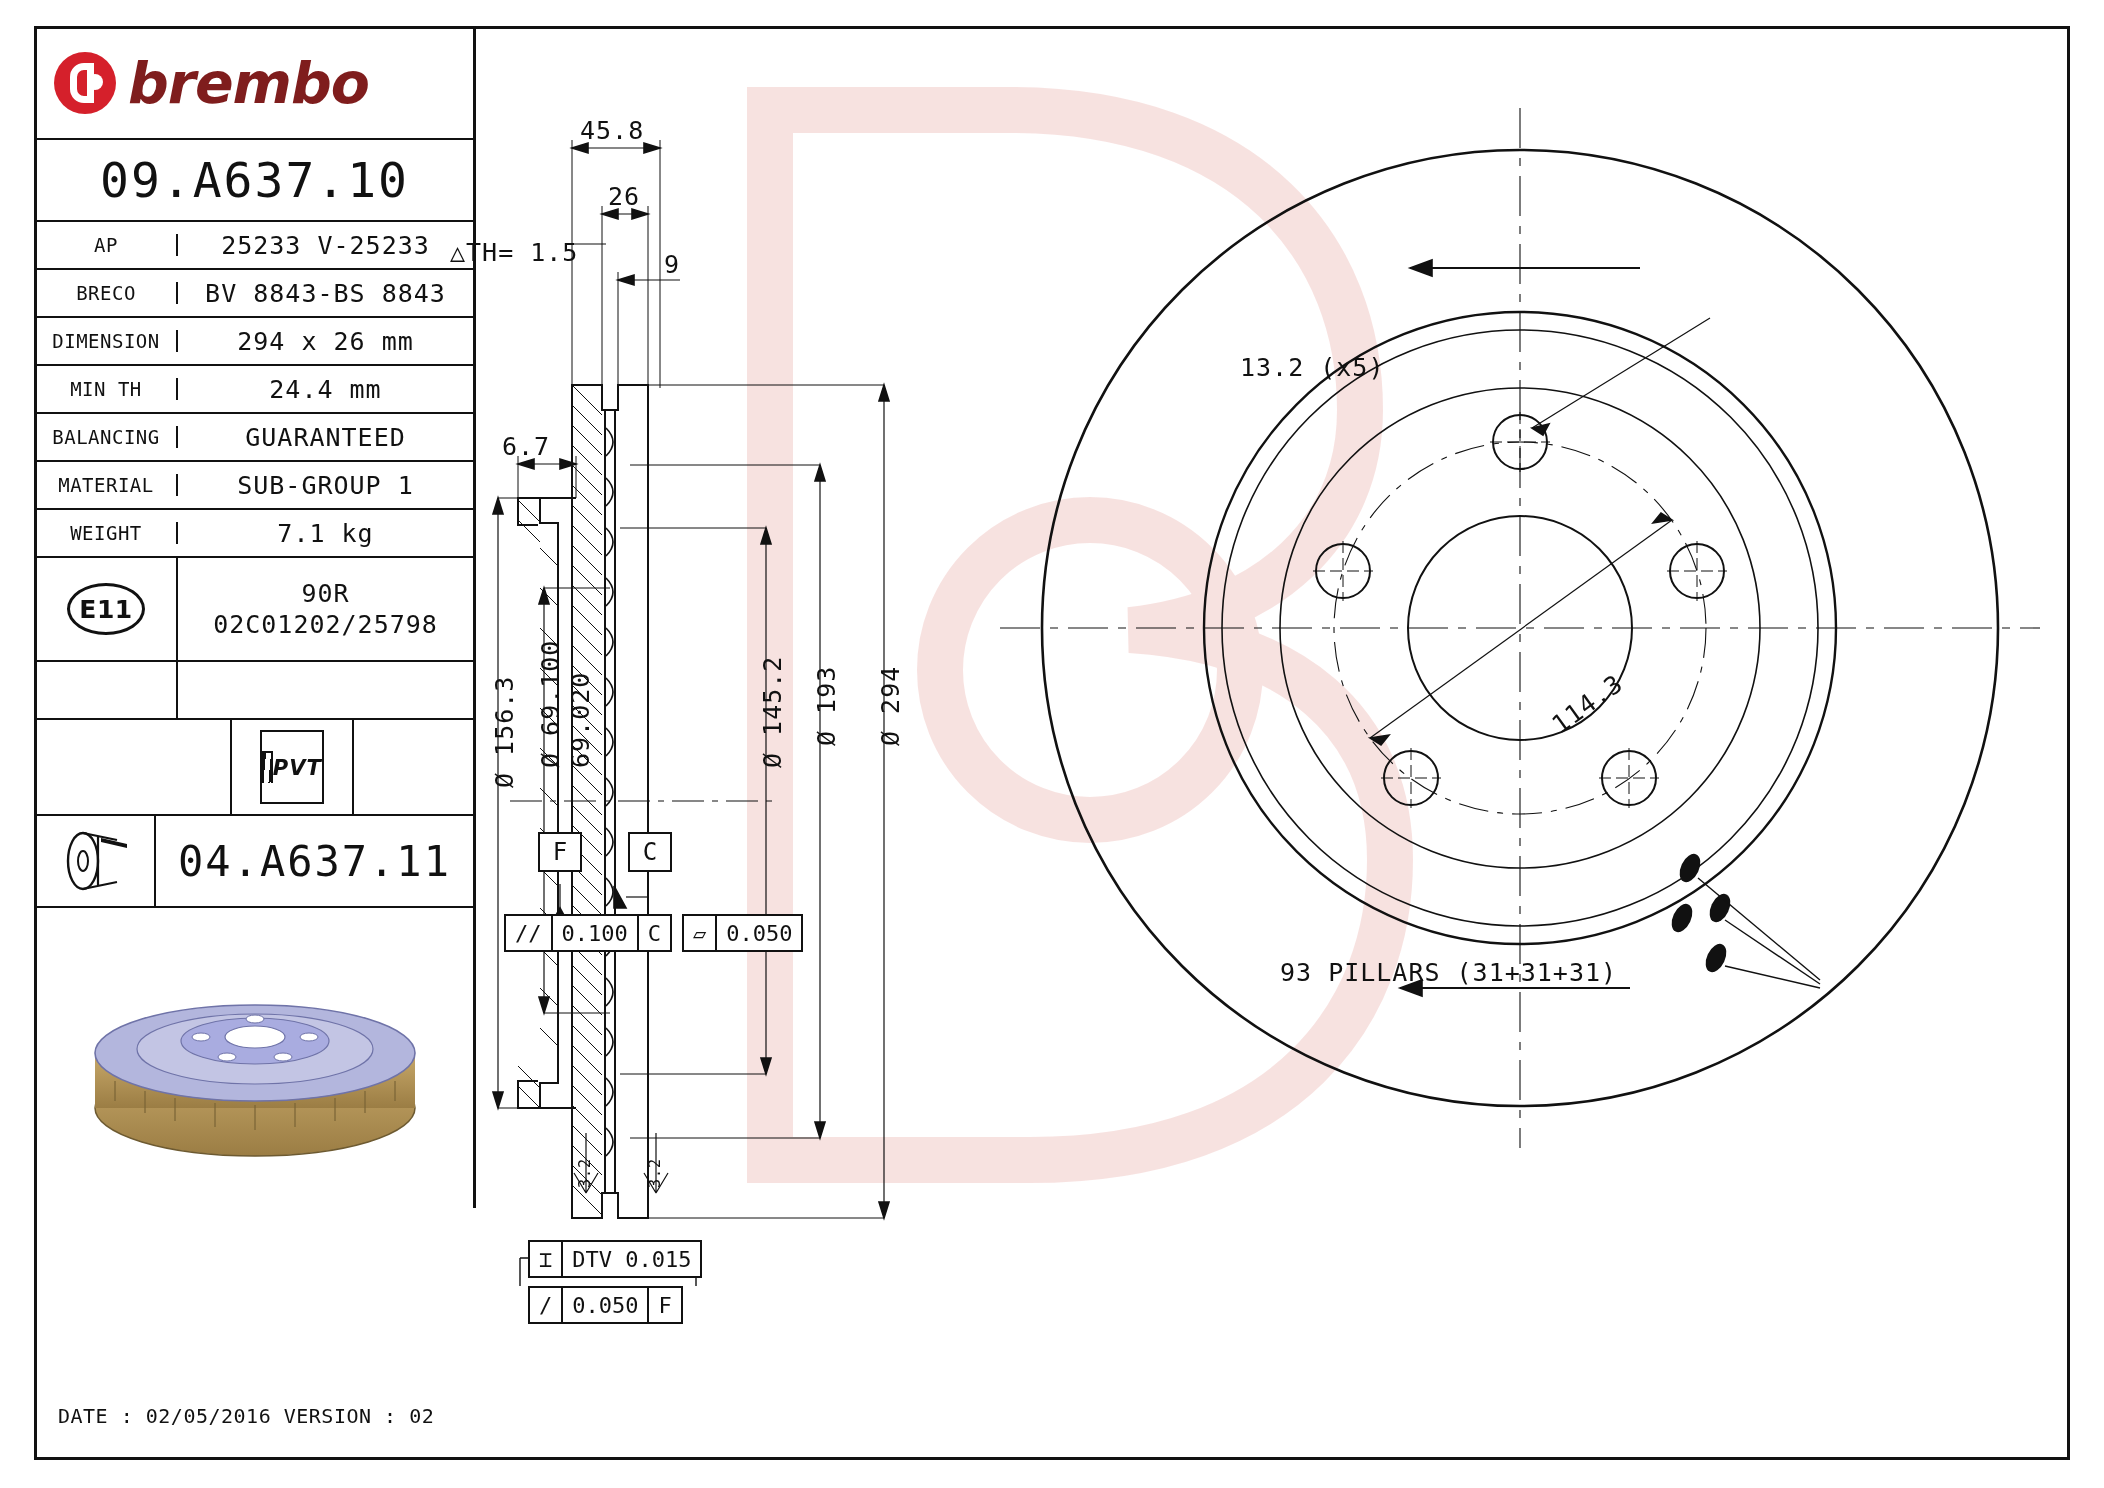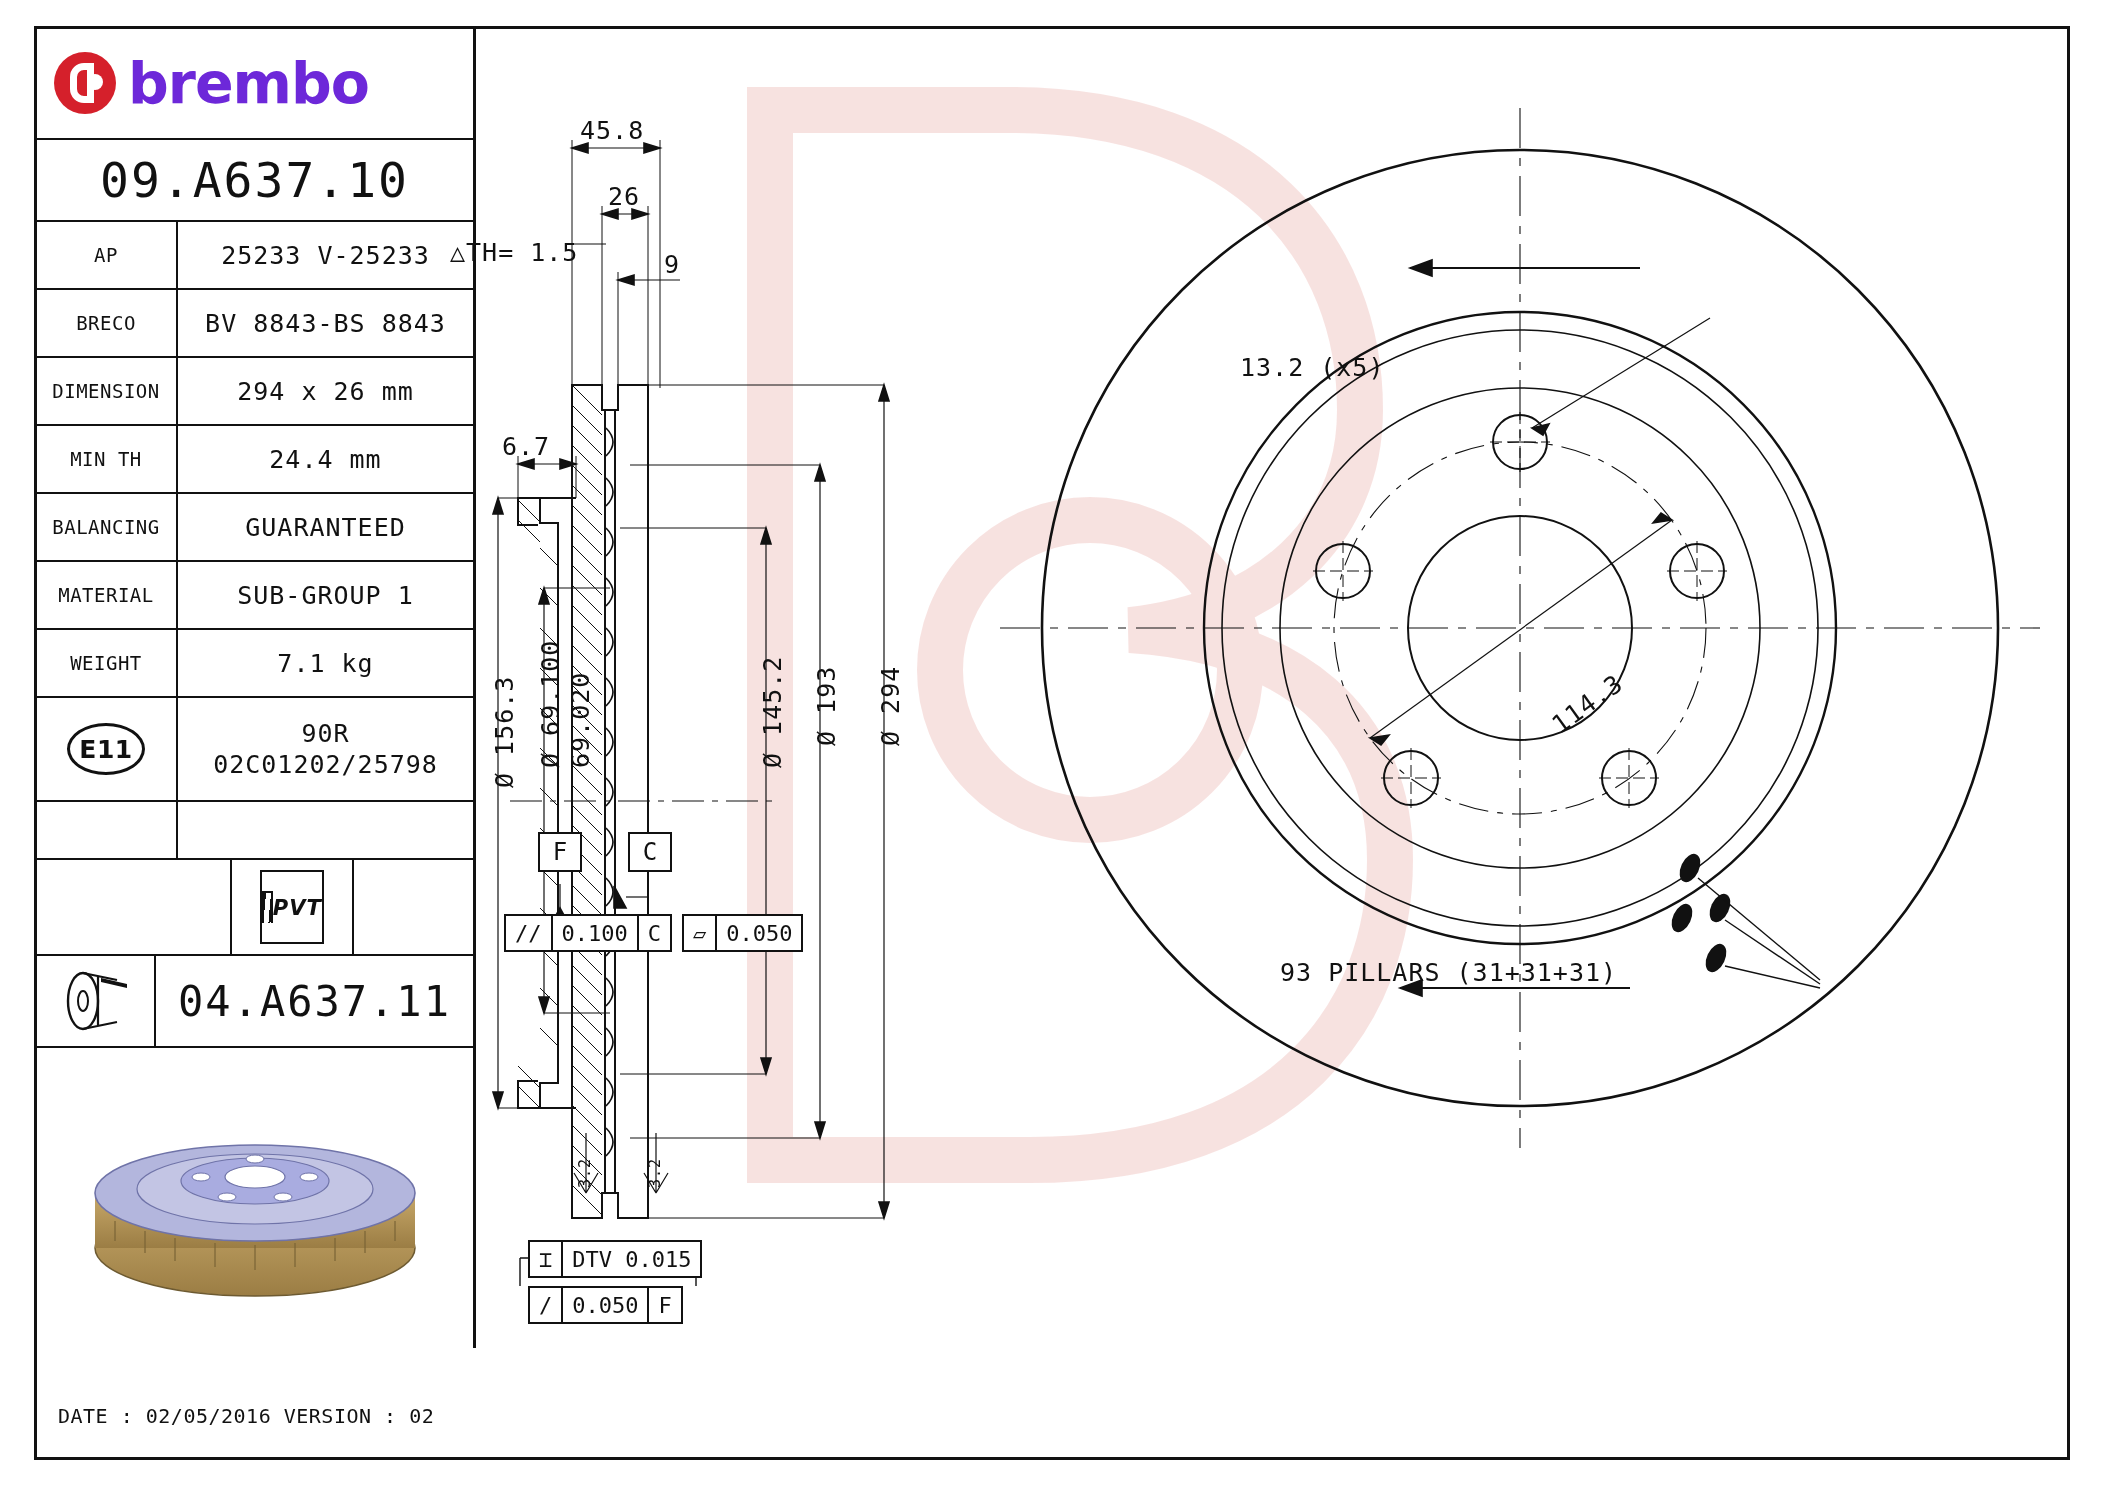--- a/index.html
+++ b/index.html
@@ -14,23 +14,23 @@
   
   .tbl{position:absolute;left:36px;top:28px;width:440px;border-right:3px solid #111;box-sizing:border-box;}
   .row{display:flex;border-bottom:2px solid #111;box-sizing:border-box;}
   .row:last-child{border-bottom:none;}
   .cellL{width:142px;border-right:2px solid #111;display:flex;align-items:center;justify-content:center;box-sizing:border-box;font-size:19px;letter-spacing:.5px;}
   .cellR{flex:1;display:flex;align-items:center;justify-content:center;box-sizing:border-box;font-size:25px;letter-spacing:1px;}
   .logoRow{height:112px;display:flex;align-items:center;justify-content:flex-start;border-bottom:2px solid #111;padding-left:18px;box-sizing:border-box;}
   .bmark{width:62px;height:62px;border-radius:50%;background:#d5202b;position:relative;margin-right:12px;flex:none;}
   .bmark:before{content:"";position:absolute;left:16px;top:11px;width:24px;height:40px;border:7px solid #fff;border-radius:14px 0 0 14px;box-sizing:border-box;}
   .bmark:after{content:"";position:absolute;left:33px;top:22px;width:16px;height:16px;border-radius:50%;background:#fff;}
-  .btext{font-family:"DejaVu Sans",sans-serif;font-weight:bold;font-size:57px;letter-spacing:-1px;color:#6d28d9;}
+  .btext{font-family:"DejaVu Sans",sans-serif;font-weight:bold;font-size:57px;letter-spacing:-1px;color:#7f1d1d;font-style:italic;}
   .codeRow{height:80px;display:flex;align-items:center;justify-content:center;border-bottom:2px solid #111;font-size:48px;letter-spacing:2px;}
-  .r40{height:68px;}
+  .r40{height:48px;align-items:center;}
   .e11row{height:104px;}
   .e11badge{width:72px;height:46px;border:3px solid #111;border-radius:50%;display:flex;align-items:center;justify-content:center;font-size:25px;font-weight:bold;font-family:"DejaVu Sans",sans-serif;}
   .twoline{display:flex;flex-direction:column;align-items:center;justify-content:center;line-height:1.25;font-size:25px;}
   .blankrow{height:58px;}
   .pvtrow{height:96px;}
   .pvtcellA{width:196px;border-right:2px solid #111;box-sizing:border-box;}
   .pvtbox{width:64px;height:74px;border:2px solid #111;margin:auto;display:flex;flex-direction:row;align-items:center;justify-content:center;box-sizing:border-box;font-style:italic;}
   .pvtstripes{width:58px;height:32px;border:2px solid #111;border-bottom:none;box-sizing:border-box;background:
      repeating-linear-gradient(95deg,#111 0 2px,transparent 2px 7px);}
   .pvtlabel{font-family:"DejaVu Sans",sans-serif;font-weight:bold;font-size:21px;letter-spacing:1px;margin-top:2px;}

